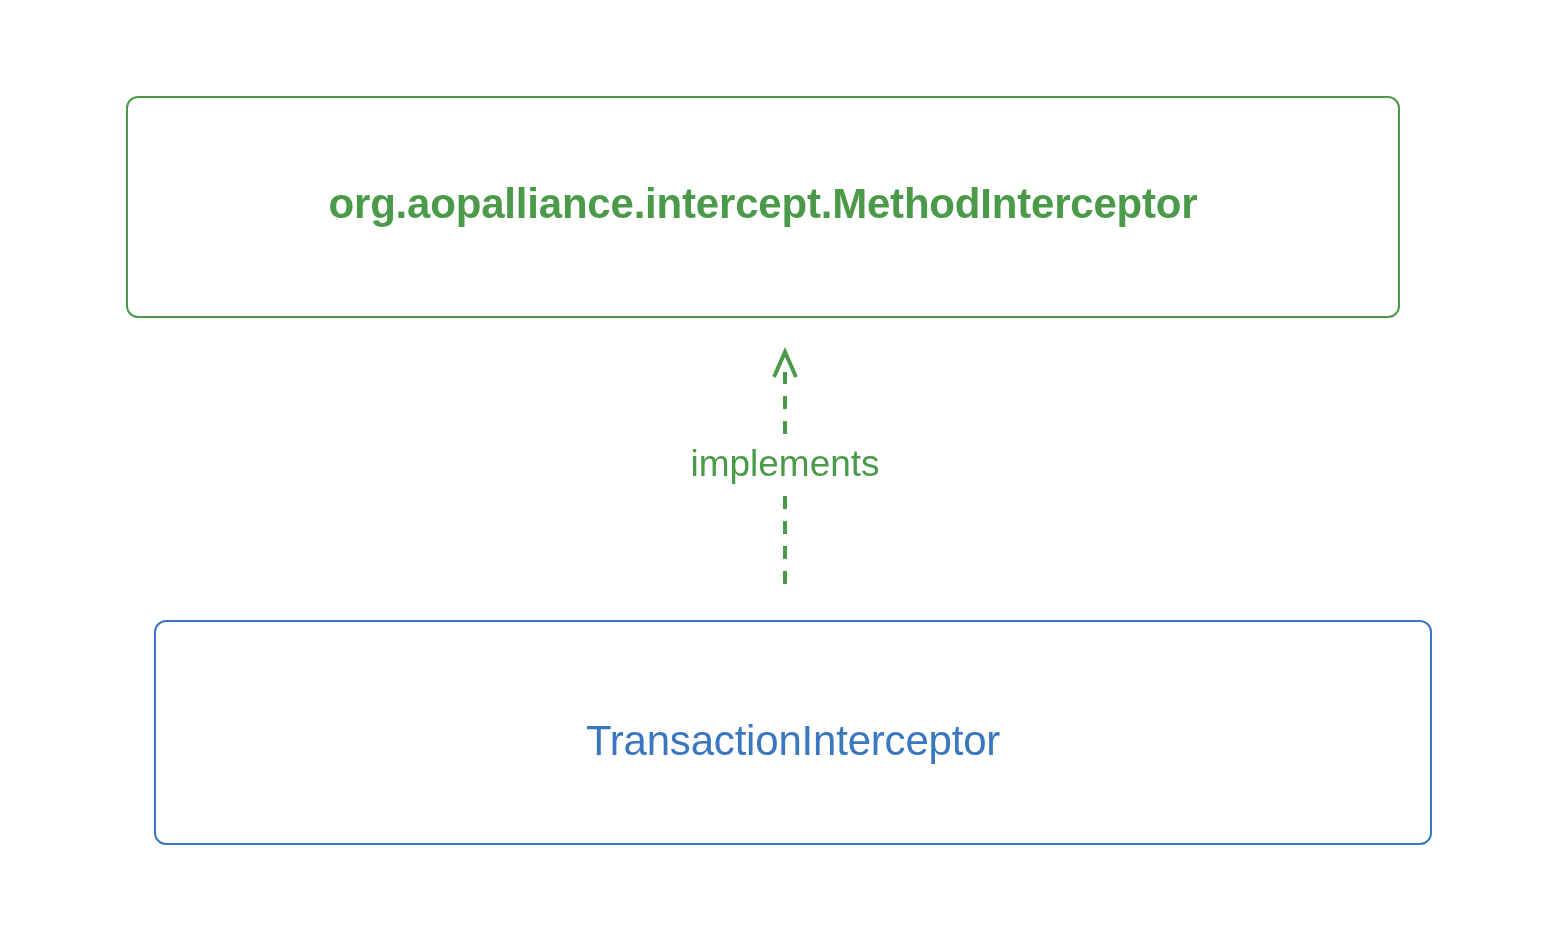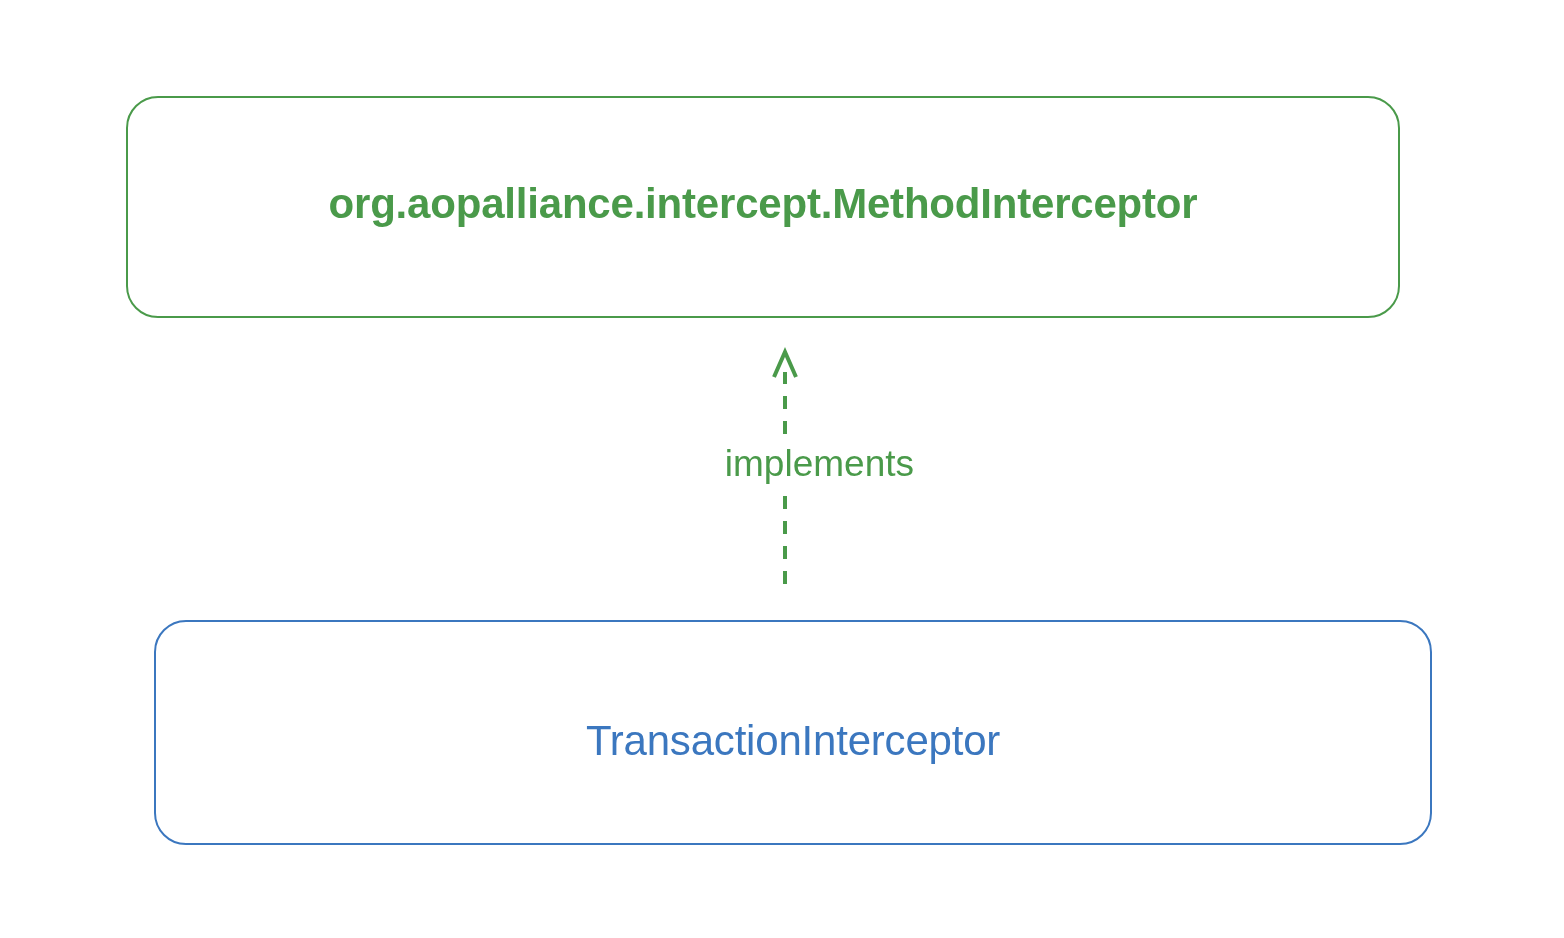--- a/index.html
+++ b/index.html
@@ -24,21 +24,21 @@
   
   .node {
     position: absolute;
     box-sizing: border-box;
     display: flex;
     align-items: center;
     justify-content: center;
     background: #ffffff;
     border-style: solid;
     border-width: 2.5px;
-    border-radius: 32px;
+    border-radius: 12px;
   }
 
   .node-label {
     display: block;
     text-align: center;
     white-space: nowrap;
     line-height: 1.1;
     letter-spacing: -0.2px;
   }
 
@@ -82,21 +82,21 @@
     height: 938px;
     pointer-events: none;
   }
 
   
   #edge-label-implements {
     position: absolute;
     left: 650px;
     top: 440px;
     width: 270px;
-    text-align: right;
+    text-align: center;
     color: #4A9A4A;
     font-size: 37px;
     font-weight: 400;
     line-height: 1.15;
     white-space: nowrap;
     background: #ffffff;
     padding: 3px 6px;
     box-sizing: border-box;
   }
 </style>

